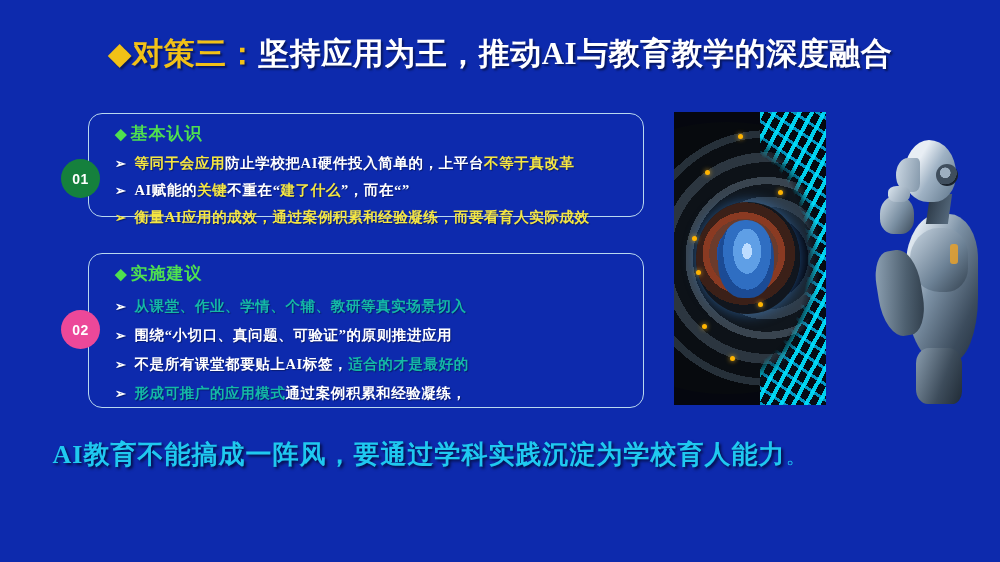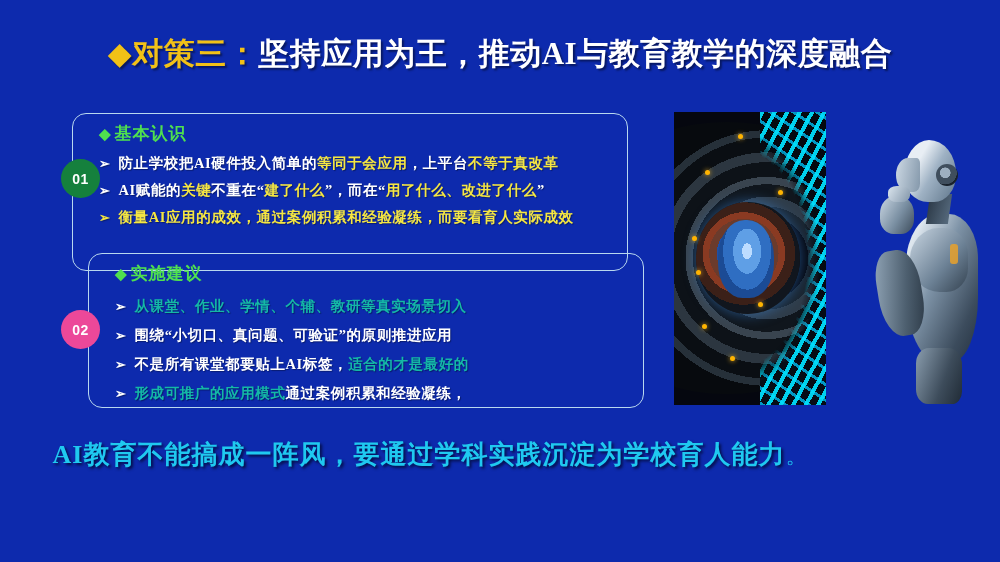--- a/index.html
+++ b/index.html
@@ -38,21 +38,21 @@
   .title-white { color: #ffffff; }
 
   
   .card {
     position: absolute;
     border: 1.6px solid #b9d8ef;
     border-radius: 14px;
     background: transparent;
     box-sizing: border-box;
   }
-  #card-1 { left: 72px; top: 113px; width: 556px; height: 158px; }
+  #card-1 { left: 88px; top: 113px; width: 556px; height: 104px; }
   #card-2 { left: 88px; top: 253px; width: 556px; height: 155px; }
 
   .card-head {
     position: absolute;
     left: 26px;
     top: 8px;
     font-size: 17px;
     font-weight: bold;
     color: #4fe04f;
     letter-spacing: 1px;
@@ -285,33 +285,32 @@
     <span class="title-text title-gold">◆</span><span class="title-text title-gold">对策三：</span><span class="title-text title-white">坚持应用为王，推动AI与教育教学的深度融合</span>
   </div>
 
   <div class="card" id="card-1">
     <div class="card-head">
       <span class="dia">◆</span><span>基本认识</span>
     </div>
     <div class="lines">
       <div class="line">
         <span class="bullet c-white">➢</span>
-        <span class="seg c-white">防止学校把AI硬件投入简单的</span>
-          <span class="seg c-yellow">等同于会应用</span>
+        <span class="seg c-yellow">等同于会应用</span>
+          <span class="seg c-white">防止学校把AI硬件投入简单的</span>
           <span class="seg c-white">，上平台</span>
           <span class="seg c-yellow">不等于真改革</span>
       </div>
       <div class="line">
         <span class="bullet c-white">➢</span>
         <span class="seg c-white">AI赋能的</span>
           <span class="seg c-yellow">关键</span>
           <span class="seg c-white">不重在“</span>
           <span class="seg c-yellow">建了什么</span>
           <span class="seg c-white">”，而在“</span>
-          <span class="seg c-yellow">用了什么、改进了什么</span>
           <span class="seg c-white">”</span>
       </div>
       <div class="line">
         <span class="bullet c-yellow">➢</span>
         <span class="seg c-yellow">衡量AI应用的成效，通过案例积累和经验凝练，而要看育人实际成效</span>
       </div>
     </div>
   </div>
   <div class="badge" id="badge-01">
     <span>01</span>

